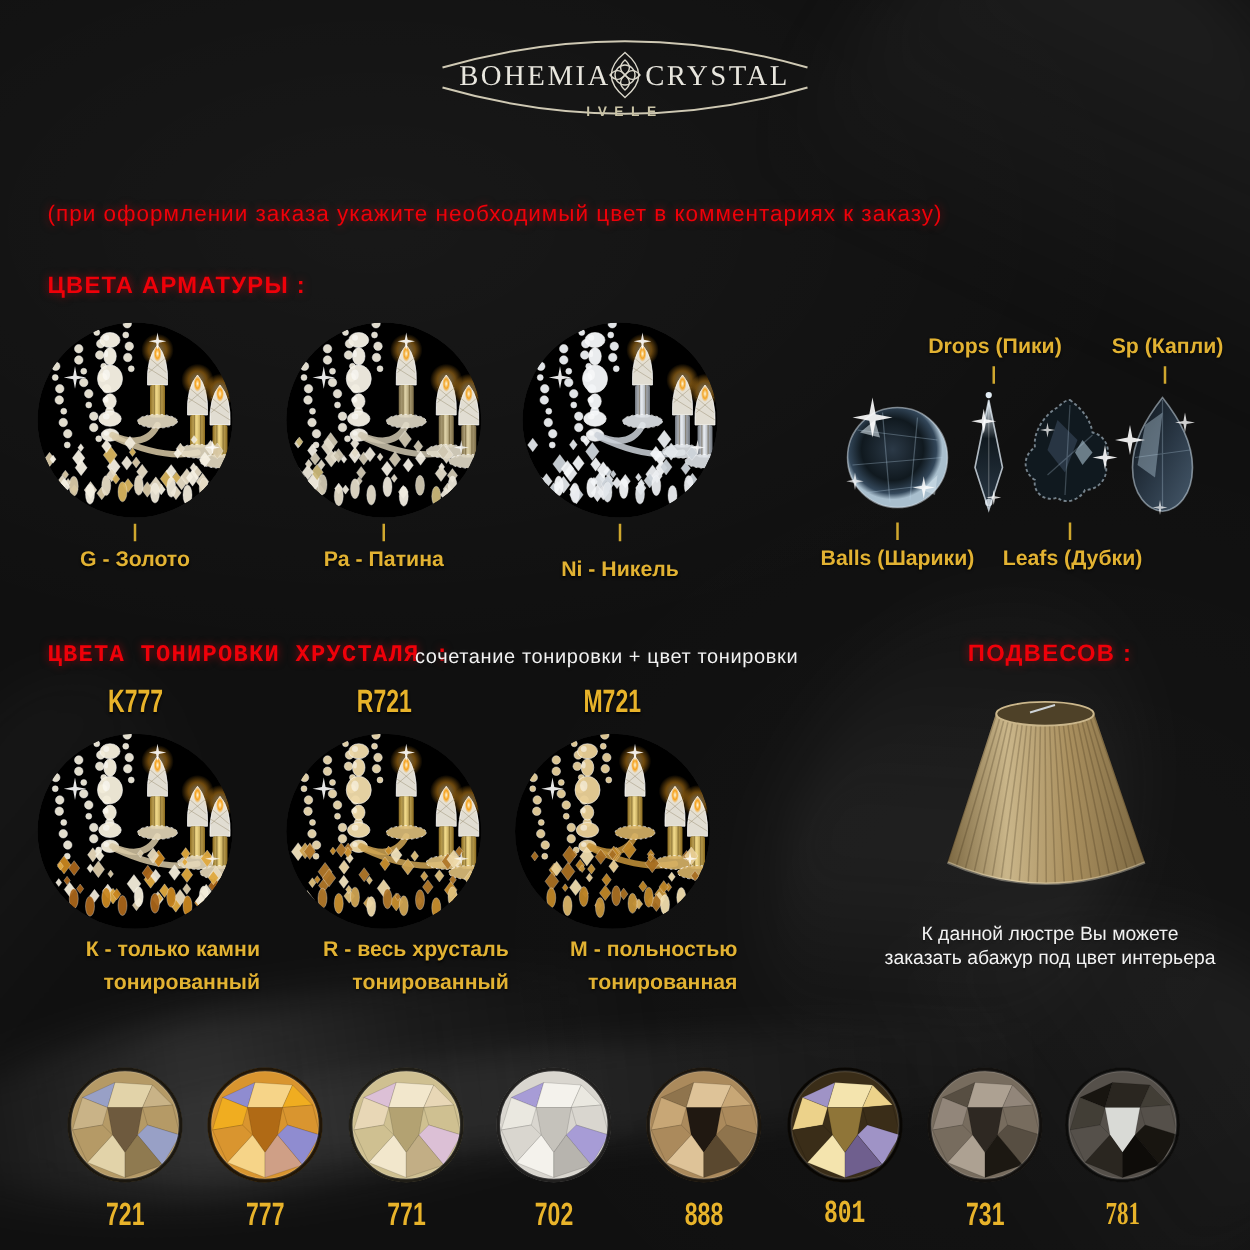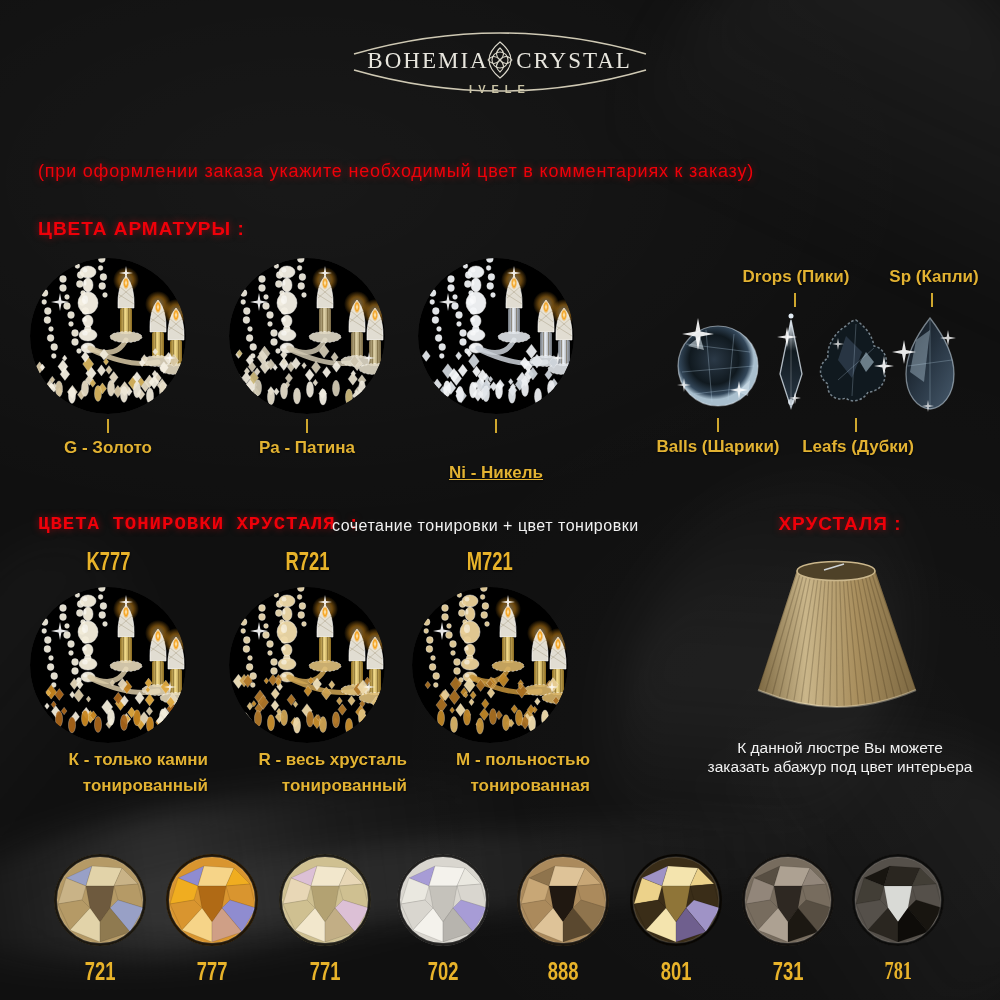--- a/index.html
+++ b/index.html
@@ -518,21 +518,21 @@
         </g>
       </svg>
     </div>
 
   <div class="dash" style="left:107px;top:419px;"></div>
   <div class="dash" style="left:306px;top:419px;"></div>
   <div class="dash" style="left:495px;top:419px;"></div>
 
   <div class="txt gold center pllabel" style="left:18px;top:438px;width:180px;">G - Золото</div>
   <div class="txt gold center pllabel" style="left:217px;top:438px;width:180px;">Pa - Патина</div>
-  <div class="txt gold center pllabel" style="left:406px;top:463px;width:180px;text-decoration:underline;">Ni - Никель</div>
+  <div class="txt gold center pllabel" style="left:406px;top:446px;width:180px;">Ni - Никель</div>
 
 
   <div class="txt gold center pllabel" style="left:716px;top:267px;width:160px;">Drops (Пики)</div>
   <div class="txt gold center pllabel" style="left:854px;top:267px;width:160px;">Sp (Капли)</div>
   <div class="dash" style="left:794px;top:293px;"></div>
   <div class="dash" style="left:931px;top:293px;"></div>
 
   <div style="position:absolute;left:0;top:0;width:1000px;height:1000px;pointer-events:none;">
     <svg id="pendants-svg" viewBox="0 0 1000 1000" width="1000" height="1000">
         <defs>
@@ -585,21 +585,21 @@
       </svg>
   </div>
 
   <div class="dash" style="left:717px;top:418px;"></div>
   <div class="dash" style="left:855px;top:418px;"></div>
   <div class="txt gold center pllabel" style="left:638px;top:437px;width:160px;">Balls (Шарики)</div>
   <div class="txt gold center pllabel" style="left:778px;top:437px;width:160px;">Leafs (Дубки)</div>
 
   <div class="txt red hdr" style="left:38px;top:513px;font-family:Liberation Mono, monospace;">ЦВЕТА  ТОНИРОВКИ  ХРУСТАЛЯ :</div>
   <div class="txt white" style="left:332px;top:517px;font-size:16px;letter-spacing:0.5px;">сочетание тонировки + цвет тонировки</div>
-  <div class="txt red hdr center" style="left:740px;top:513px;width:200px;">ХРУСТАЛЯ :</div>
+  <div class="txt red hdr center" style="left:740px;top:513px;width:200px;">ПОДВЕСОВ :</div>
 
   <div class="txt gold center" style="left:28px;top:548px;width:160px;"><span class="cond num">K777</span></div>
   <div class="txt gold center" style="left:227px;top:548px;width:160px;"><span class="cond num">R721</span></div>
   <div class="txt gold center" style="left:410px;top:548px;width:160px;"><span class="cond num">M721</span></div>
 
   <div class="circ" style="left:30px;top:587px;">
       <svg viewBox="0 0 156 156">
         <defs>
           <linearGradient id="u51m" x1="0" y1="0" x2="1" y2="0">
             <stop offset="0%" stop-color="#8a6a1f"></stop>
@@ -1301,17 +1301,17 @@
           <circle cx="48" cy="48" r="43" fill="none" stroke="rgba(255,255,255,0.12)" stroke-width="1.5"></circle>
         </g>
       </svg>
     </div>
 
   <div class="txt center" style="left:60px;top:958px;width:80px;"><span class="cond num">721</span></div>
   <div class="txt center" style="left:172px;top:958px;width:80px;"><span class="cond num">777</span></div>
   <div class="txt center" style="left:285px;top:958px;width:80px;"><span class="cond num">771</span></div>
   <div class="txt center" style="left:403px;top:958px;width:80px;"><span class="cond num">702</span></div>
   <div class="txt center" style="left:523px;top:958px;width:80px;"><span class="cond num">888</span></div>
-  <div class="txt center" style="left:636px;top:958px;width:80px;"><span class="cond num">801</span></div>
+  <div class="txt center" style="left:636px;top:958px;width:80px;font-family:Liberation Mono, monospace;"><span class="cond num">801</span></div>
   <div class="txt center" style="left:748px;top:958px;width:80px;"><span class="cond num">731</span></div>
   <div class="txt center" style="left:858px;top:958px;width:80px;font-family:Liberation Serif, serif;"><span class="cond num">781</span></div>
 
 </div>
 
 </body></html>

